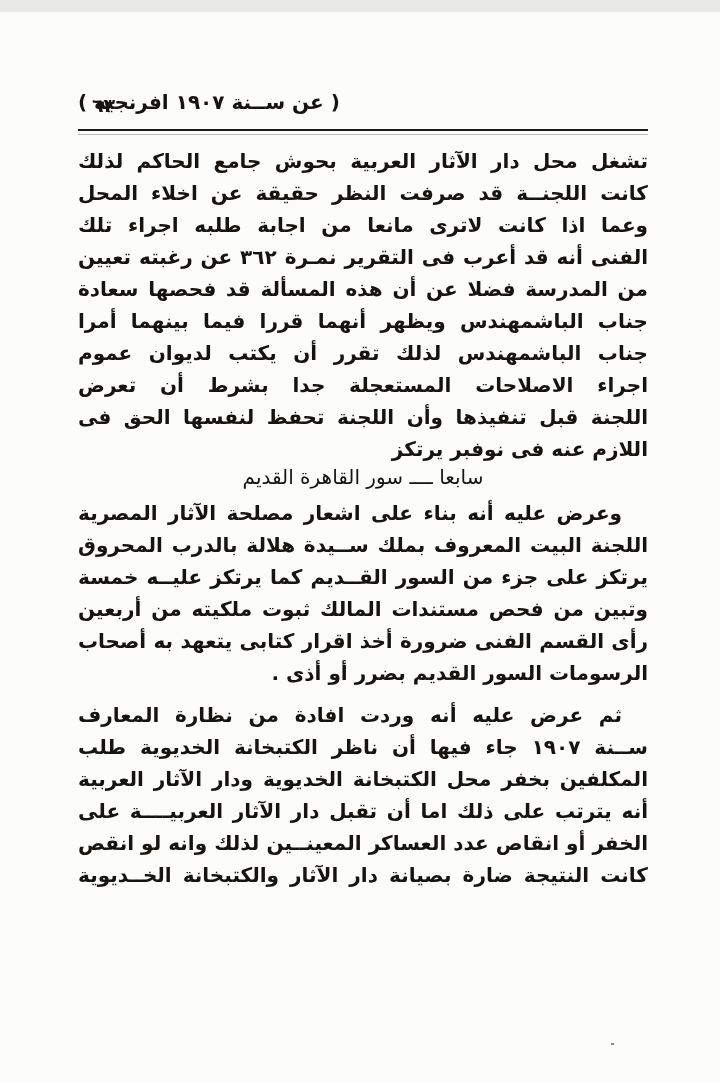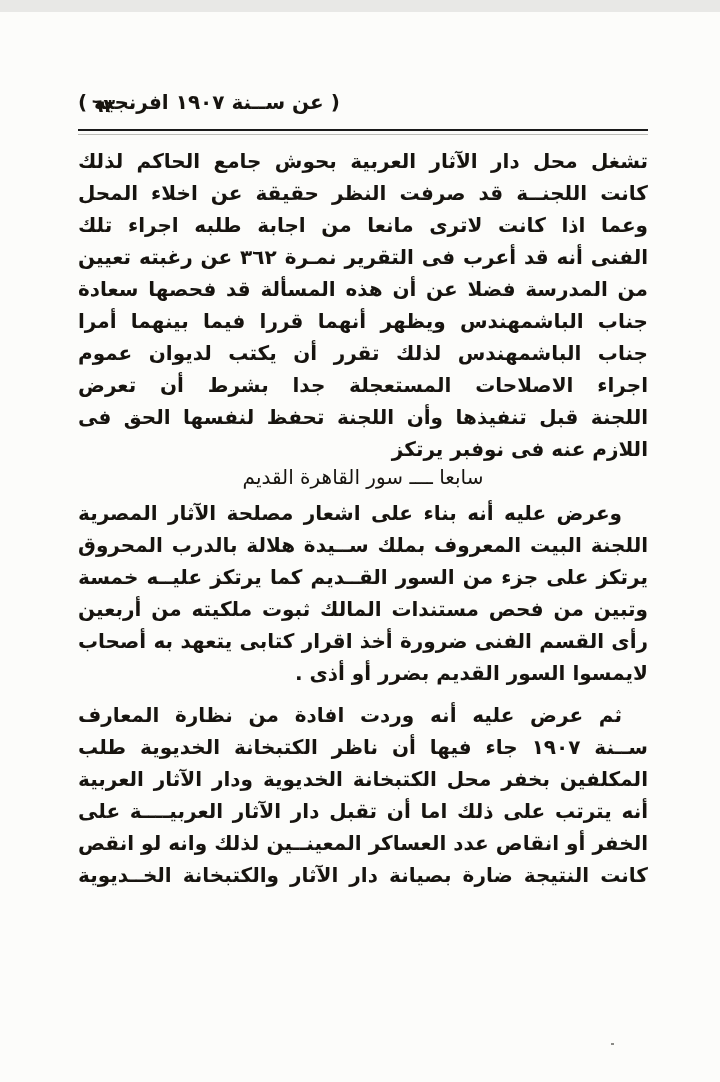--- a/index.html
+++ b/index.html
@@ -82,21 +82,21 @@
     </div>
 
     <div class="heading">سابعا ــــ سور القاهرة القديم</div>
 
     <div class="body para">
       <div class="line indent">وعرض عليه أنه بناء على اشعار مصلحة الآثار المصرية قد عاين بعض عمال</div>
       <div class="line">اللجنة البيت المعروف بملك ســيدة هلالة بالدرب المحروق بالدرب الاحمر والذى</div>
       <div class="line">يرتكز على جزء من السور القــديم كما يرتكز عليــه خمسة بيوت أخر على مقربة منه</div>
       <div class="line">وتبين من فحص مستندات المالك ثبوت ملكيته من أربعين سنة تقريبا بناء عليه</div>
       <div class="line">رأى القسم الفنى ضرورة أخذ اقرار كتابى يتعهد به أصحاب البيوت المذكورة بان</div>
-      <div class="line short">لايمسوا السور القديم بضرر أو أذى .</div>
+      <div class="line short">الرسومات السور القديم بضرر أو أذى .</div>
     </div>
 
 
     <div class="body para para3">
       <div class="line indent">ثم عرض عليه أنه وردت افادة من نظارة المعارف العمومية بتاريخ ٢٨ مارس</div>
       <div class="line">ســنة ١٩٠٧ جاء فيها أن ناظر الكتبخانة الخديوية طلب ابطال العساكر</div>
       <div class="line">المكلفين بخفر محل الكتبخانة الخديوية ودار الآثار العربية فلاحظ القسم الفنى</div>
       <div class="line">أنه يترتب على ذلك اما أن تقبل دار الآثار العربيــــة على نفسها خاصة نفقات</div>
       <div class="line">الخفر أو انقاص عدد العساكر المعينــين لذلك وانه لو انقص عدد العساكر ربمـا</div>
       <div class="line">كانت النتيجة ضارة بصيانة دار الآثار والكتبخانة الخــديوية معا لذلك يرى أن</div>

